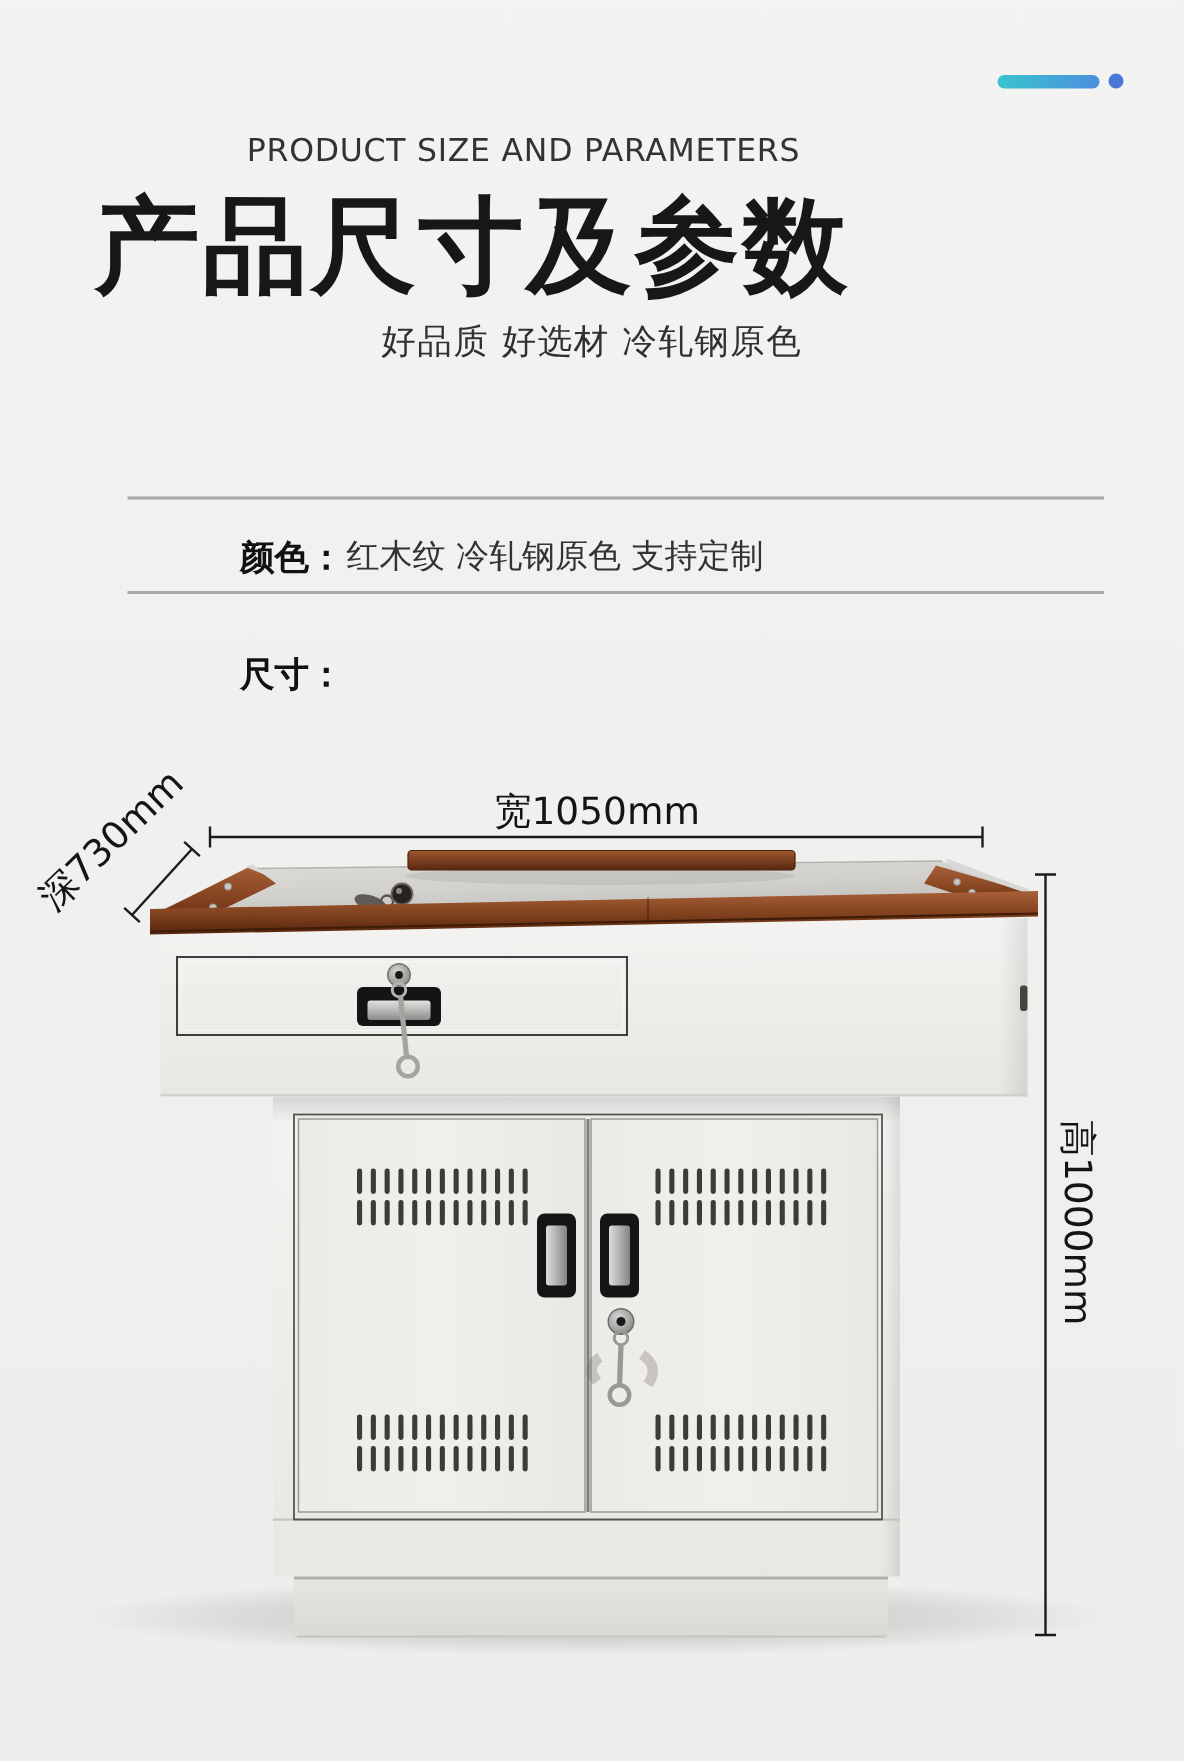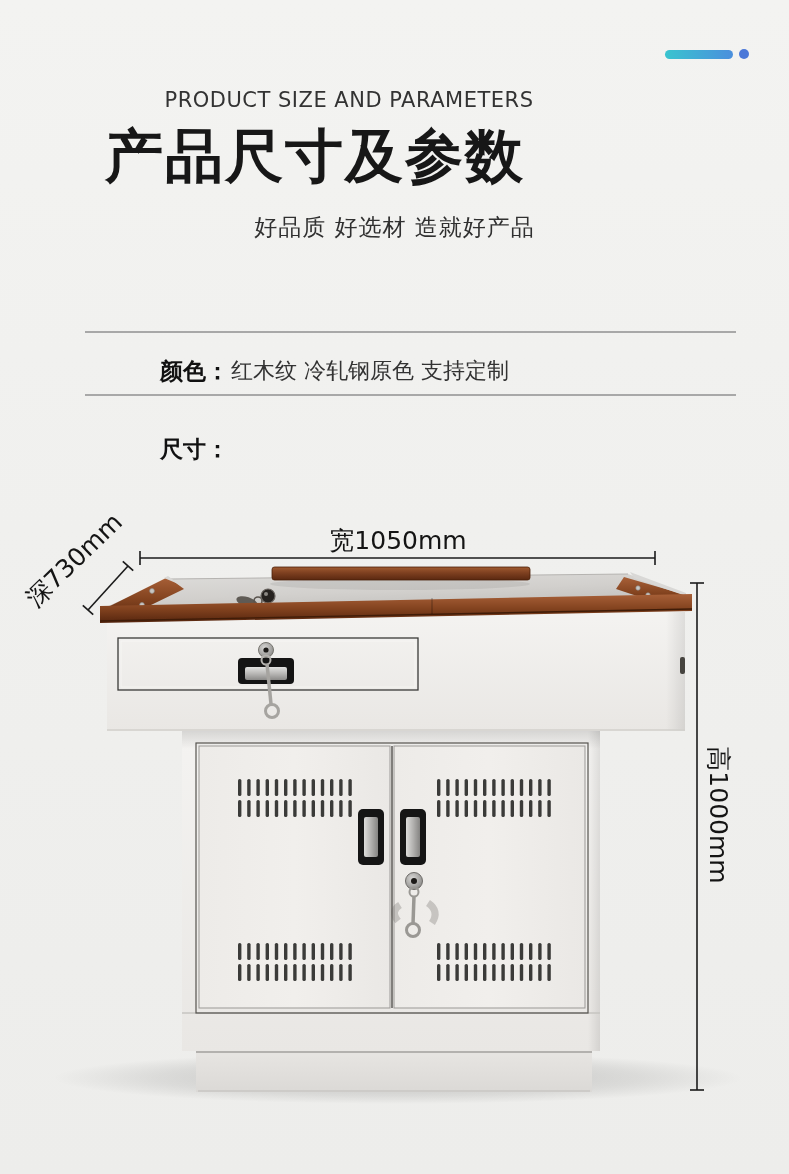--- a/index.html
+++ b/index.html
@@ -20,21 +20,21 @@
   .accent-dot{
     position:absolute;left:739px;top:49px;width:10px;height:10px;border-radius:50%;
   }
   
   .eyebrow{
     position:absolute;left:0;top:88px;width:698px;text-align:center;
     font-size:21px;letter-spacing:0.5px;color:#333;font-weight:400;
   }
   .page-title{
     position:absolute;left:0;top:118px;width:630px;text-align:center;
-    font-size:58px;font-weight:800;color:#171717;letter-spacing:2px;
+    font-size:70px;font-weight:800;color:#171717;letter-spacing:2px;
   }
   .subtitle{
     position:absolute;left:0;top:212px;width:789px;text-align:center;
     font-size:23px;color:#303030;letter-spacing:1px;
   }
   
   .spec-row{
     position:absolute;left:160px;width:600px;height:30px;
     display:flex;align-items:center;white-space:nowrap;
   }
@@ -56,21 +56,21 @@
 </head>
 <body>
 
 <div class="page">
 
   <div class="accent-bar" style="background:linear-gradient(90deg,#39c4cf,#4b8fdd);"></div>
   <div class="accent-dot" style="background:#4b78d8;"></div>
 
   <div class="eyebrow">PRODUCT SIZE AND PARAMETERS</div>
   <div class="page-title">产品尺寸及参数</div>
-  <div class="subtitle">好品质 好选材 造就好产品</div>
+  <div class="subtitle">好品质 好选材 冷轧钢原色</div>
 
   <div class="divider divider-1"></div>
 
   <div class="spec-row row-color">
     <span class="spec-label">颜色：</span>
     <span class="spec-value">红木纹 冷轧钢原色  支持定制</span>
   </div>
   <div class="divider divider-2"></div>
 
   <div class="spec-row row-size">

